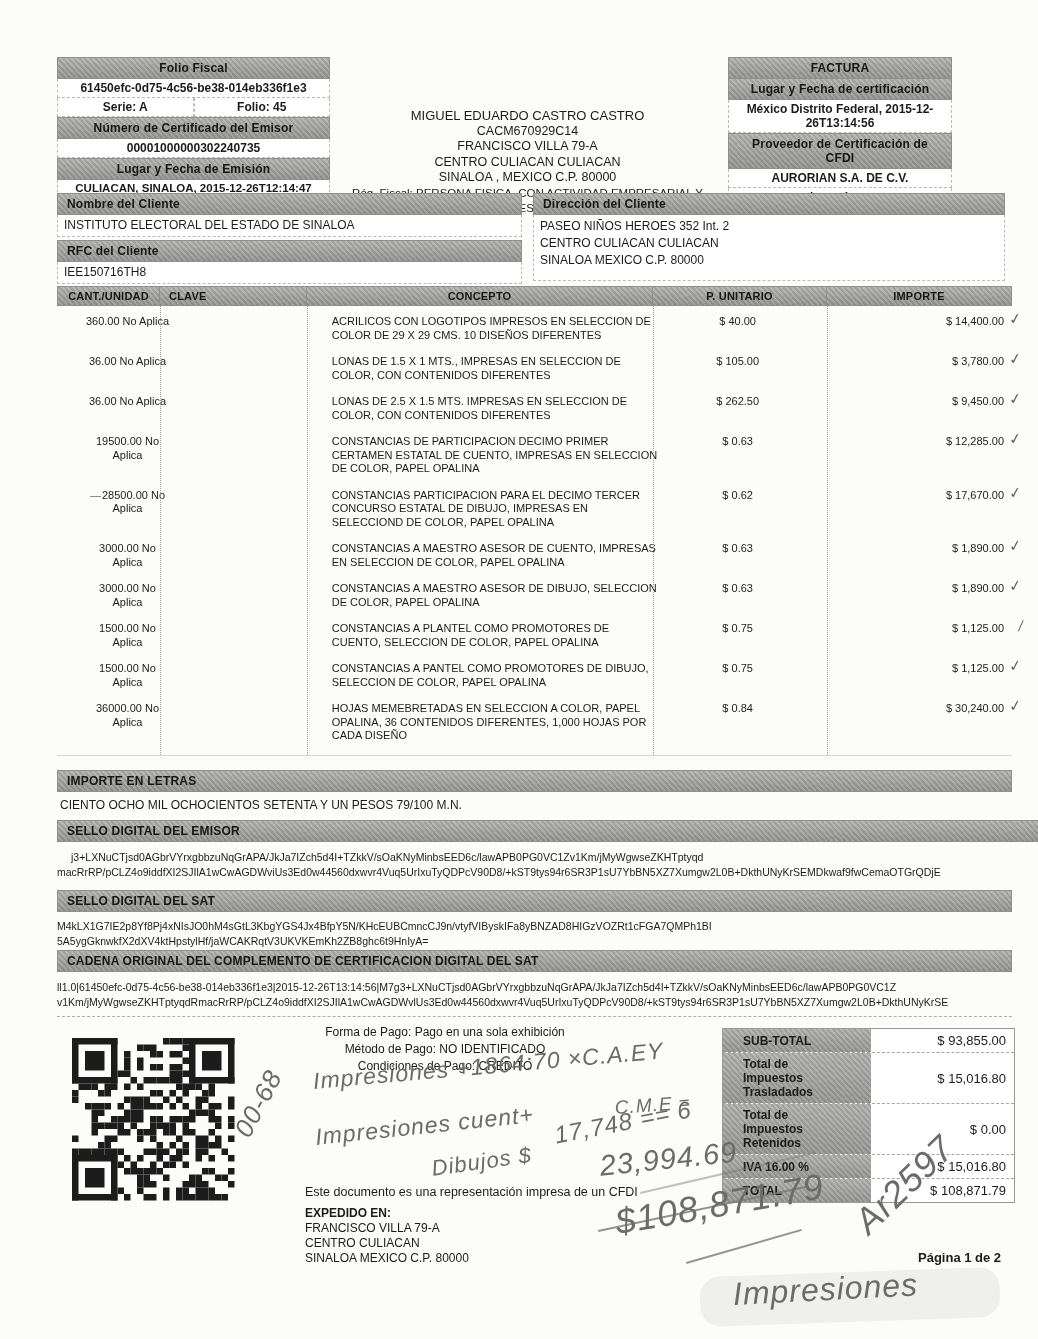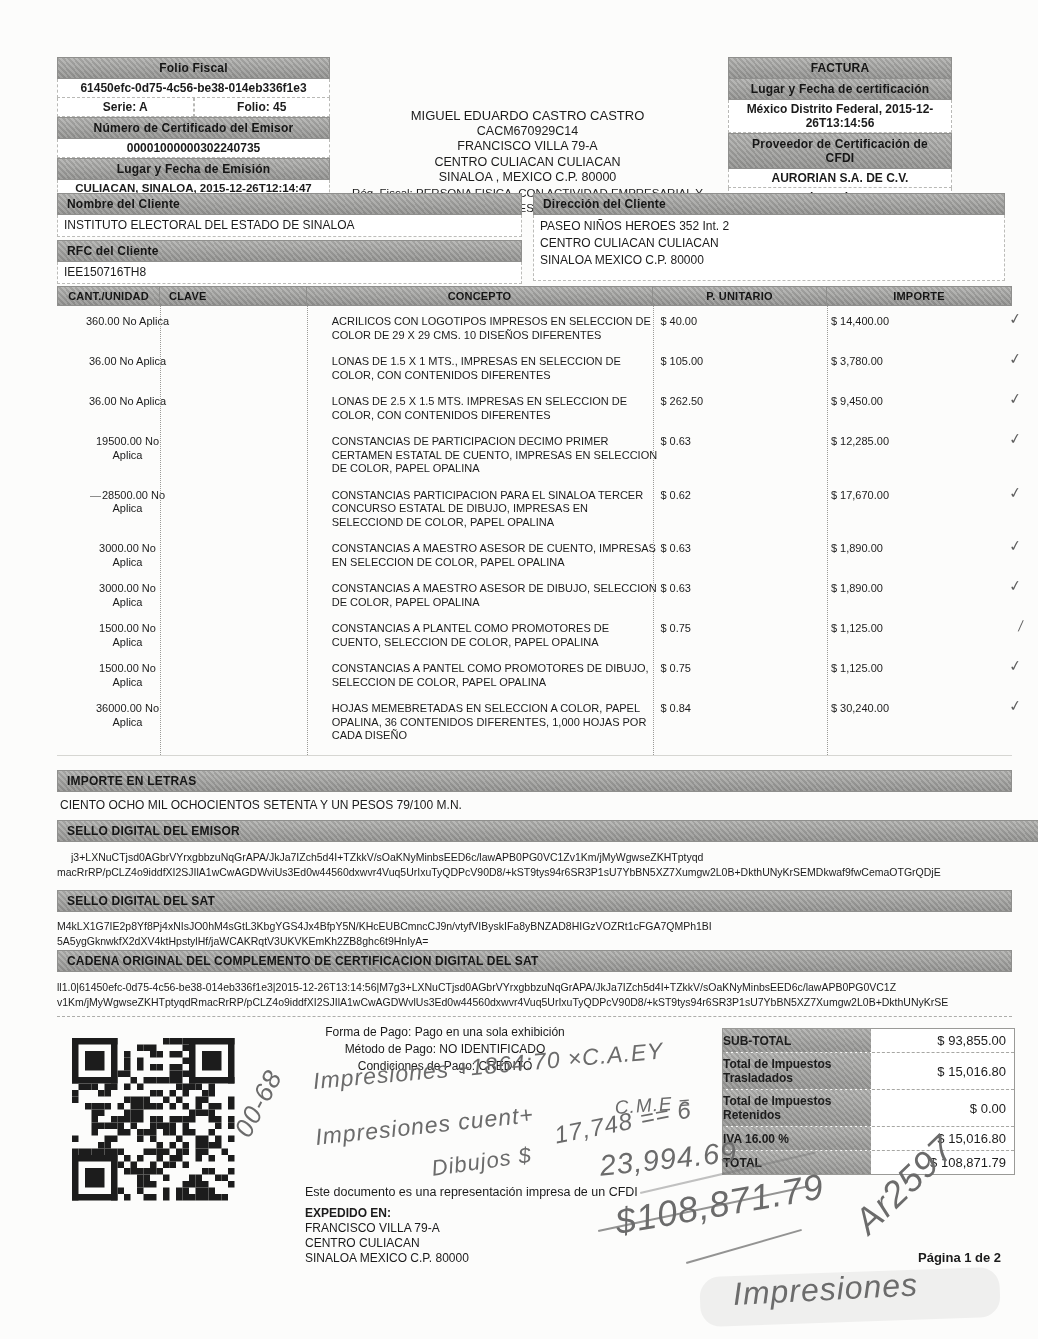--- a/index.html
+++ b/index.html
@@ -28,32 +28,32 @@
   .itable{box-sizing:border-box;}
   .ithead{display:flex;}
   .ithead .bar{border-left:none;}
   .ithead .bar:first-child{border-left:1px solid #8f8f8d;}
   .itbody{position:relative;border-bottom:1px solid #d6d6d2;}
   .divider{position:absolute;top:0;bottom:0;width:0;border-left:1px dotted #9a9a97;}
   .trow{display:flex;margin-bottom:13px;font-size:11px;line-height:13.5px;}
   .c-qty{width:103px;text-align:center;box-sizing:border-box;padding:0 6px;margin-left:20px;}
   .c-clave{width:147px;box-sizing:border-box;}
   .c-conc{width:346px;box-sizing:border-box;padding-left:10px;}
-  .c-unit{width:174px;text-align:left;box-sizing:border-box;padding-right:16px;}
-  .c-imp{width:185px;box-sizing:border-box;padding-right:8px;position:relative;}
+  .c-unit{width:174px;text-align:center;box-sizing:border-box;padding-right:16px;}
+  .c-imp{width:185px;text-align:right;box-sizing:border-box;padding-right:8px;position:relative;}
   .check{position:absolute;right:-10px;top:-3px;color:#5f5f5f;font-size:15px;
          font-weight:400;transform:rotate(-8deg);}
   .pencil{color:#6b6b6b;font-style:italic;letter-spacing:1px;white-space:nowrap;
           transform-origin:left top;}
   .stroke{position:absolute;border-top:2px solid #787878;opacity:.8;transform-origin:left top;}
   .sello{font-size:10.5px;line-height:15px;white-space:nowrap;overflow:hidden;width:955px;}
   .totals{border:1px solid #9a9a97;box-sizing:border-box;}
   .trowt{display:flex;border-bottom:1px dashed #a7a7a4;}
   .trowt:last-child{border-bottom:none;}
-  .tlabel{width:148px;box-sizing:border-box;padding:4px 0;font-weight:700;font-size:12px;
+  .tlabel{width:148px;box-sizing:border-box;padding:4px 20px;font-weight:700;font-size:12px;
         background:repeating-linear-gradient(48deg,rgba(0,0,0,.10) 0 2px,rgba(255,255,255,.06) 2px 4px),
         linear-gradient(180deg,#b4b4b2,#9b9b99);color:#1c1c1c;display:flex;align-items:center;}
   .tval{flex:1;background:#fff;text-align:right;font-size:13px;padding:4px 8px;
         display:flex;align-items:center;justify-content:flex-end;}
   .pay{font-size:12px;line-height:17px;text-align:center;}
   .footlines{font-size:12px;line-height:15px;}
 </style>
 </head>
 <body>
 
@@ -145,21 +145,21 @@
         <div class="trow">
           <div class="c-qty">19500.00  No Aplica</div>
           <div class="c-clave"></div>
           <div class="c-conc">CONSTANCIAS DE PARTICIPACION DECIMO PRIMER CERTAMEN ESTATAL DE CUENTO, IMPRESAS EN SELECCION DE COLOR, PAPEL OPALINA</div>
           <div class="c-unit">$  0.63</div>
           <div class="c-imp">$  12,285.00<span class="check">✓</span></div>
         </div>
         <div class="trow">
           <div class="c-qty"><span class="pencil" style="font-style: normal;">—</span>28500.00  No Aplica</div>
           <div class="c-clave"></div>
-          <div class="c-conc">CONSTANCIAS PARTICIPACION PARA EL SINALOA TERCER CONCURSO ESTATAL DE DIBUJO, IMPRESAS EN SELECCIOND DE COLOR, PAPEL OPALINA</div>
+          <div class="c-conc">CONSTANCIAS PARTICIPACION PARA EL DECIMO TERCER CONCURSO ESTATAL DE DIBUJO, IMPRESAS EN SELECCIOND DE COLOR, PAPEL OPALINA</div>
           <div class="c-unit">$  0.62</div>
           <div class="c-imp">$  17,670.00<span class="check">✓</span></div>
         </div>
         <div class="trow">
           <div class="c-qty">3000.00  No Aplica</div>
           <div class="c-clave"></div>
           <div class="c-conc">CONSTANCIAS A MAESTRO ASESOR DE CUENTO, IMPRESAS EN SELECCION DE COLOR, PAPEL OPALINA</div>
           <div class="c-unit">$  0.63</div>
           <div class="c-imp">$  1,890.00<span class="check">✓</span></div>
         </div>

